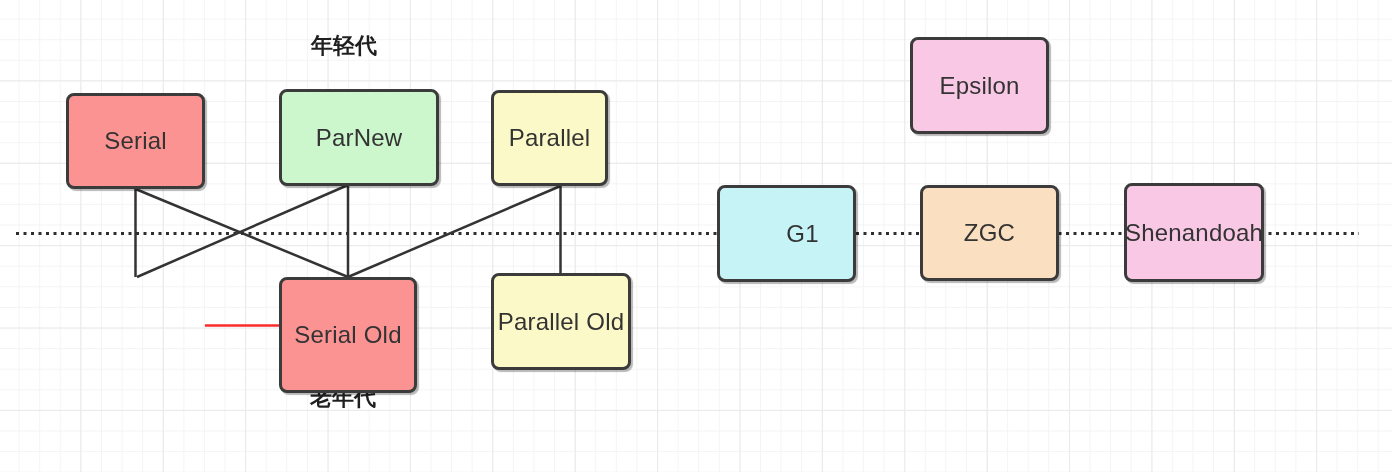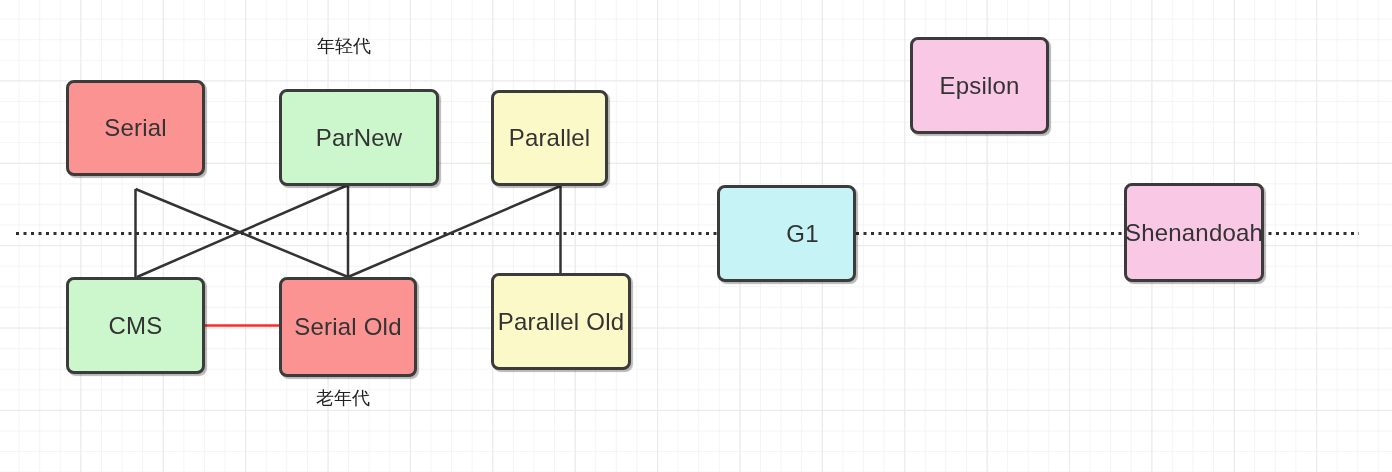--- a/index.html
+++ b/index.html
@@ -43,22 +43,22 @@
   }
   .node-label {
     font-size: 24px;
     color: #333333;
     white-space: nowrap;
     letter-spacing: 0.2px;
   }
   .gen-label {
     position: absolute;
     transform: translate(-50%, -50%);
-    font-size: 18px;
-    font-weight: normal;
+    font-size: 22px;
+    font-weight: bold;
     color: #1f1f1f;
     z-index: 2;
     white-space: nowrap;
   }
 </style>
 </head>
 <body>
 
 <div id="canvas">
   <svg id="edge-layer" viewBox="0 0 1392 472" xmlns="http://www.w3.org/2000/svg">
@@ -67,40 +67,40 @@
       <line x1="135.5" y1="189" x2="348" y2="277" stroke="#333333" stroke-width="2.5"></line>
       <line x1="348" y1="185" x2="137" y2="277" stroke="#333333" stroke-width="2.5"></line>
       <line x1="348" y1="185" x2="348" y2="277" stroke="#333333" stroke-width="2.5"></line>
       <line x1="560.5" y1="186" x2="348" y2="277" stroke="#333333" stroke-width="2.5"></line>
       <line x1="560.5" y1="186" x2="560.5" y2="273" stroke="#333333" stroke-width="2.5"></line>
       <line x1="205" y1="325.5" x2="279" y2="325.5" stroke="#fb2b2b" stroke-width="2.7"></line>
     </svg>
 
   <div class="gen-label" id="label-young" style="left: 344px; top: 46px;">年轻代</div>
   <div class="gen-label" id="label-old" style="left: 343px; top: 398px;">老年代</div>
-<div class="node" style="left: 66px; top: 80px; width: 139px; height: 96px; background-color: rgb(252, 147, 147); border-color: rgb(59, 59, 59);">
+<div class="node" style="left: 66px; top: 93px; width: 139px; height: 96px; background-color: rgb(252, 147, 147); border-color: rgb(59, 59, 59);">
       <span class="node-label" style="color: rgb(51, 51, 51);">Serial</span>
     </div>
     <div class="node" style="left: 279px; top: 89px; width: 160px; height: 97px; background-color: rgb(204, 246, 204); border-color: rgb(59, 59, 59);">
       <span class="node-label" style="color: rgb(51, 51, 51);">ParNew</span>
     </div>
     <div class="node" style="left: 491px; top: 90px; width: 117px; height: 96px; background-color: rgb(252, 249, 200); border-color: rgb(59, 59, 59);">
       <span class="node-label" style="color: rgb(51, 51, 51);">Parallel</span>
     </div>
-    <div class="node" style="left: 66px; top: 277px; width: 139px; height: 97px; background-color: rgb(204, 246, 204); border-color: rgb(59, 59, 59);">
-      <span class="node-label" style="color: rgb(51, 51, 51);">CMS</span>
-    </div>
-    <div class="node" style="left: 279px; top: 277px; width: 138px; height: 100px; background-color: rgb(252, 147, 147); border-color: rgb(59, 59, 59);">
+    <div class="node" style="left: 279px; top: 277px; width: 138px; height: 116px; background-color: rgb(252, 147, 147); border-color: rgb(59, 59, 59);">
       <span class="node-label" style="color: rgb(51, 51, 51);">Serial Old</span>
     </div>
     <div class="node" style="left: 491px; top: 273px; width: 140px; height: 97px; background-color: rgb(252, 249, 200); border-color: rgb(59, 59, 59);">
       <span class="node-label" style="color: rgb(51, 51, 51);">Parallel Old</span>
     </div>
     <div class="node" style="left: 717px; top: 185px; width: 139px; height: 97px; background-color: rgb(197, 243, 246); border-color: rgb(59, 59, 59);">
       <span class="node-label" style="color: rgb(51, 51, 51); margin-left: 32px;">G1</span>
+    </div>
+    <div class="node" style="left: 920px; top: 185px; width: 139px; height: 96px; background-color: rgb(251, 223, 193); border-color: rgb(59, 59, 59);">
+      <span class="node-label" style="color: rgb(51, 51, 51);">ZGC</span>
     </div>
     <div class="node" style="left: 910px; top: 37px; width: 139px; height: 97px; background-color: rgb(249, 200, 229); border-color: rgb(59, 59, 59);">
       <span class="node-label" style="color: rgb(51, 51, 51);">Epsilon</span>
     </div>
     <div class="node" style="left: 1124px; top: 183px; width: 140px; height: 99px; background-color: rgb(249, 200, 229); border-color: rgb(59, 59, 59); align-items: center;">
       <span class="node-label" style="color: rgb(51, 51, 51);">Shenandoah</span>
     </div>
   </div>
 
 </body></html>

